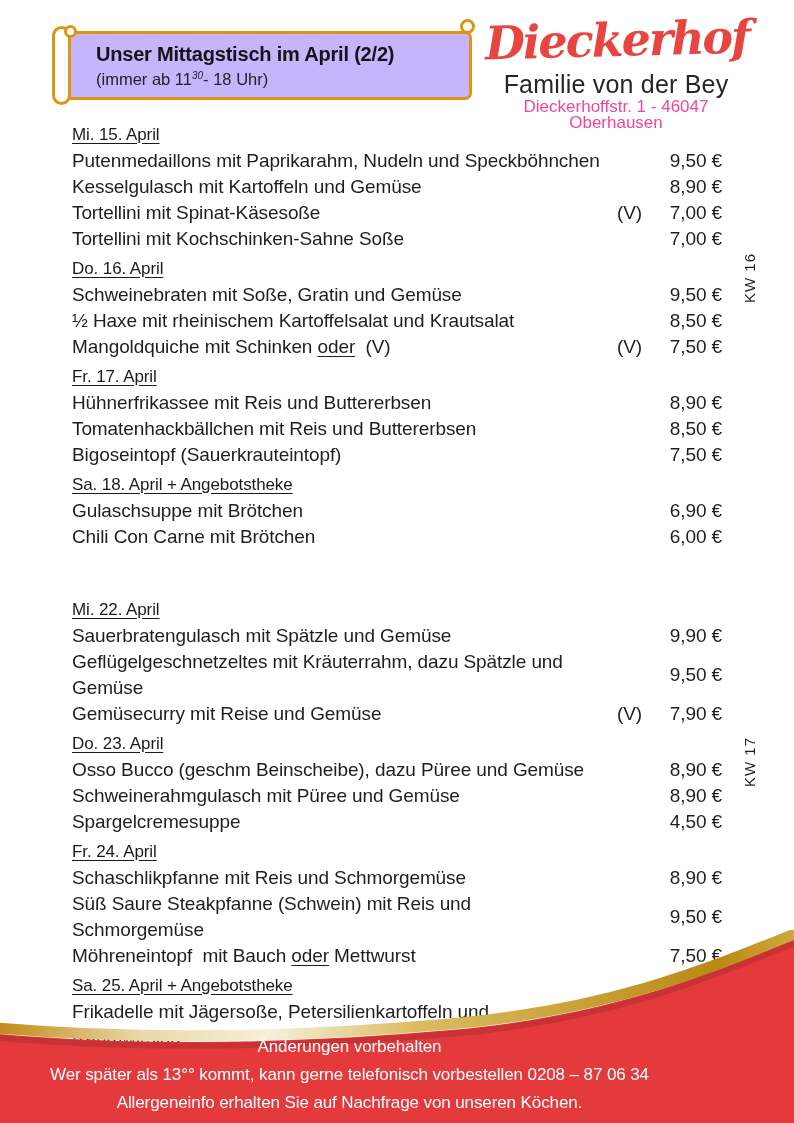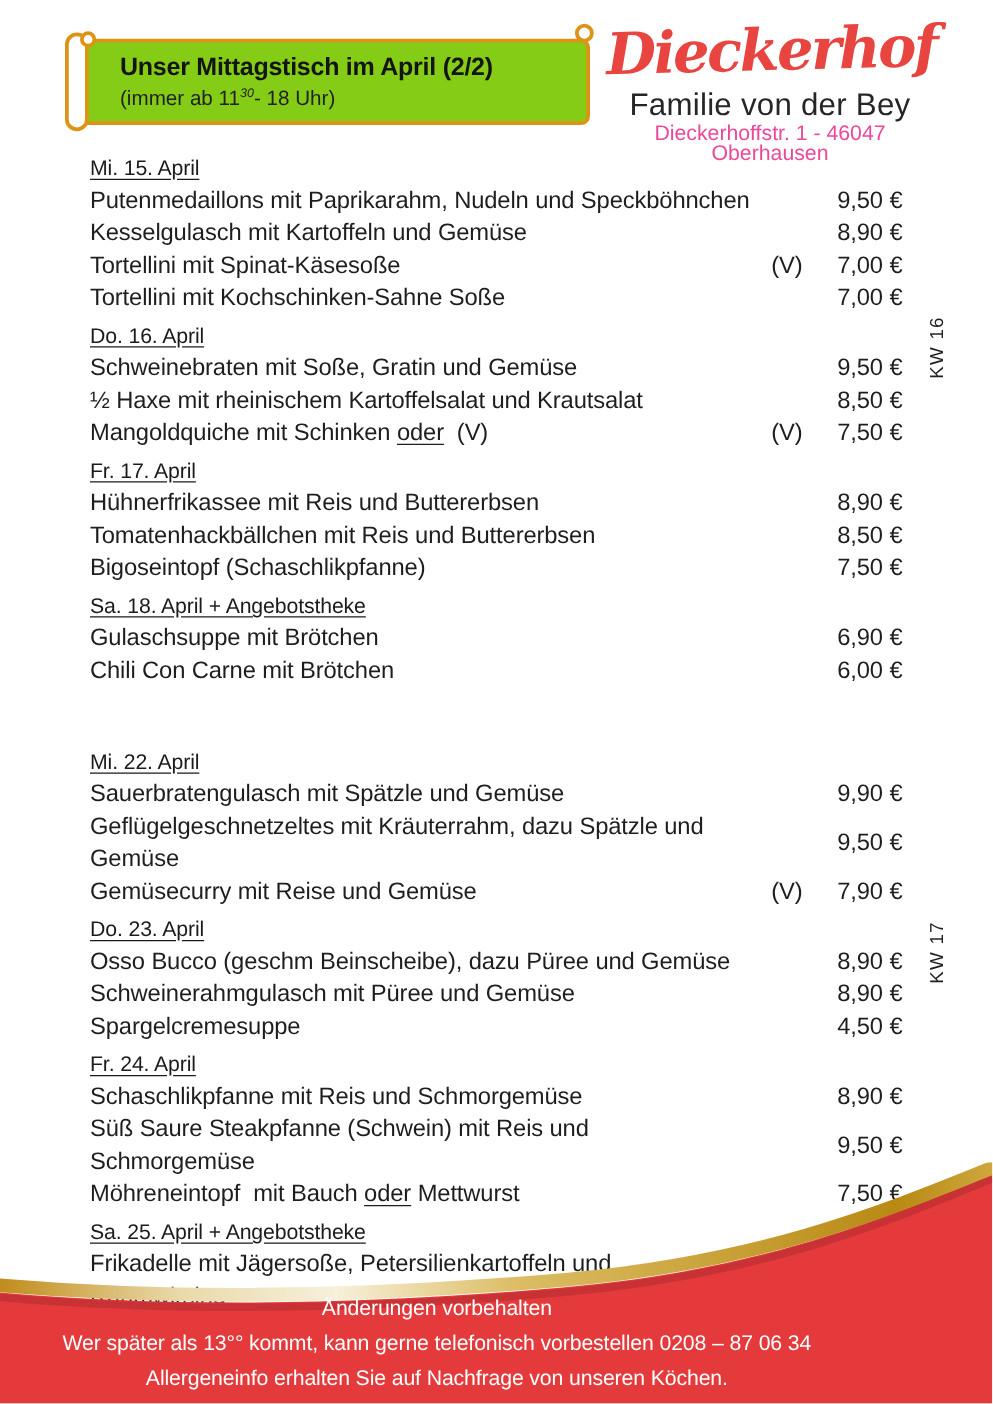--- a/index.html
+++ b/index.html
@@ -9,21 +9,21 @@
     background:#ffffff;
     overflow:hidden;
     font-family:"Liberation Sans",sans-serif;
     color:#1e1e1e;
   }
 
   
   .banner{position:absolute;left:52px;top:26px;width:420px;height:79px;}
   .banner-box{
     position:absolute;left:11px;top:5px;right:0;bottom:5px;
-    border:3px solid #dd9414;border-radius:7px;background:#84cc16;
+    border:3px solid #dd9414;border-radius:7px;background:#c4b5fd;
     padding:7px 0 0 30px;box-sizing:border-box;
   }
   .banner-rod{
     position:absolute;left:0;top:0;bottom:0;width:19px;
     border:3px solid #dd9414;border-radius:10px;background:#fff;
     box-sizing:border-box;z-index:2;
   }
   .banner-curl-left{
     position:absolute;left:12px;top:-1px;width:13px;height:13px;
     border:3px solid #dd9414;border-radius:50%;background:#fff;z-index:3;box-sizing:border-box;
@@ -147,21 +147,21 @@
         <span class="dish">Hühnerfrikassee mit Reis und Buttererbsen</span>
         <span class="veg"></span>
         <span class="price">8,90 €</span>
       </div>
       <div class="row">
         <span class="dish">Tomatenhackbällchen mit Reis und Buttererbsen</span>
         <span class="veg"></span>
         <span class="price">8,50 €</span>
       </div>
       <div class="row">
-        <span class="dish">Bigoseintopf (Schaschlikpfanne)</span>
+        <span class="dish">Bigoseintopf (Sauerkrauteintopf)</span>
         <span class="veg"></span>
         <span class="price">7,50 €</span>
       </div>
     </section>
 
     <section class="menu-section">
       <h2 class="day">Sa. 18. April + Angebotstheke</h2>
       <div class="row">
         <span class="dish">Gulaschsuppe mit Brötchen</span>
         <span class="veg"></span>

